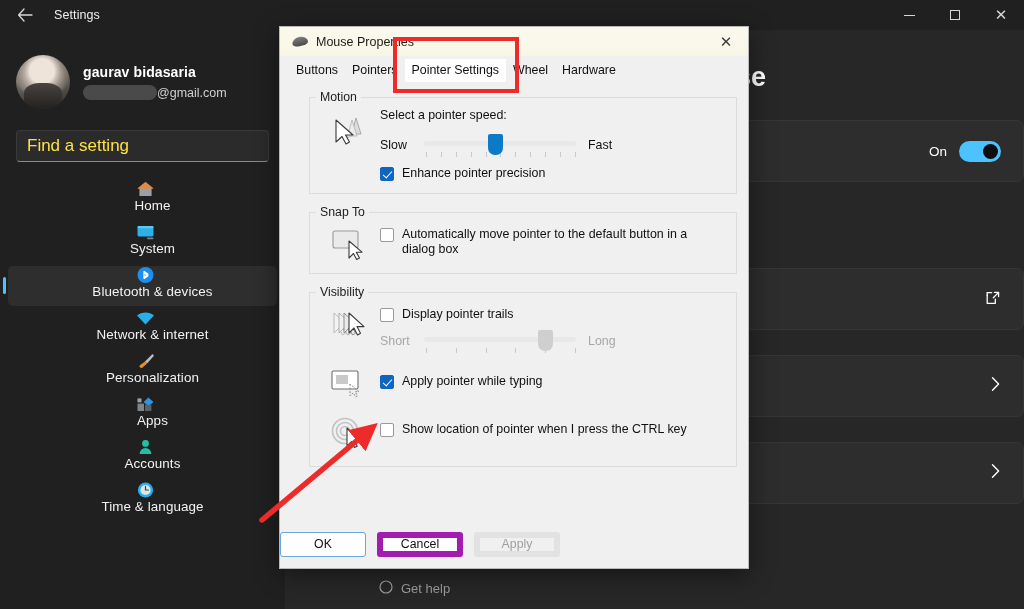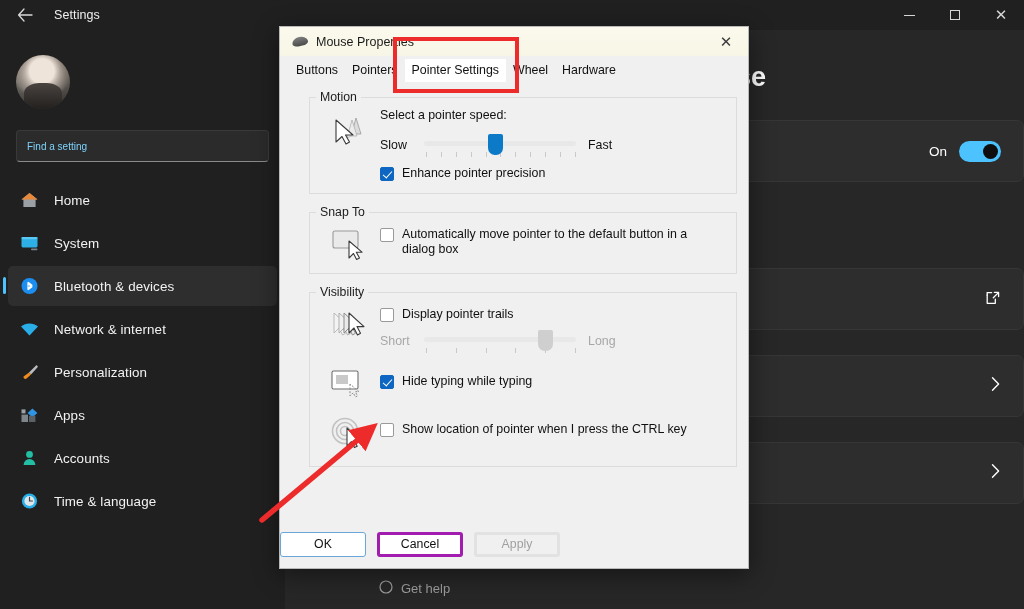--- a/index.html
+++ b/index.html
@@ -59,25 +59,25 @@
   .mail-redacted {
     display: inline-block; width: 74px; height: 15px; border-radius: 8px;
     background: #4a4a4a;
   }
   .search-wrap { padding: 14px 16px 0 16px; }
   .search-box {
     height: 32px; background: #2b2b2b; border: 1px solid #3a3a3a;
     border-bottom: 1px solid #8a8a8a; border-radius: 4px;
     display: flex; align-items: center; padding: 0 10px;
   }
-  .search-placeholder { color: #7dd3fc; font-size: 10px; }
+  .search-placeholder { color: #fde047; font-size: 17px; }
   .navlist { margin-top: 18px; }
   .navitem {
     height: 40px; margin: 3px 8px 3px 8px; border-radius: 5px;
-    display: flex; align-items: center; padding-left: 12px; position: relative;
+    display: flex; align-items: center; padding-left: 12px; position: relative; flex-direction: column;
   }
   .navitem.active { background: #2e2e2e; }
   .navitem.active::before {
     content: ""; position: absolute; left: -5px; top: 11px;
     width: 3px; height: 17px; border-radius: 2px; background: #4cc2ff;
   }
   .navicon { width: 26px; display: flex; align-items: center; justify-content: flex-start; }
   .navlabel { color: #f2f2f2; font-size: 13.4px; margin-left: 8px; letter-spacing: .1px; }
 
   
@@ -204,21 +204,21 @@
   }
   .cblabel { font-size: 12.4px; color: #101010; margin-left: 8px; line-height: 15px; }
 
   .dlg-footer {
     position: absolute; left: 0; right: 0; bottom: 0; height: 48px;
     background: #f0f0f0; display: flex; align-items: center; 
     padding-right: 14px; gap: 11px;
   }
   .btn {
     width: 86px; height: 25px; font-size: 12.3px; color: #111111;
-    background: #ffffff; border: 3px solid #a21caf; border-radius: 3px;
+    background: #ffffff; border: 6px solid #a21caf; border-radius: 3px;
     display: flex; align-items: center; justify-content: center;
   }
   .btn.default { border: 1px solid #6aa7d8; }
   .btn.disabled { color: #a0a0a0; background: #f0f0f0; border-color: #e2e2e2; }
 
   
   .cur { display: block; }
   .annot-arrow { position: absolute; left: 250px; top: 415px; pointer-events: none; z-index: 30; }
 </style>
 </head>
@@ -242,20 +242,27 @@
         </div>
       <div class="wc wc-close">
           <span class="glyph-close">✕</span>
         </div>
     </div>
   </div>
 
   <div class="sidebar">
     <div class="profile">
       <div class="avatar"></div>
+      <div class="profile-text">
+        <div class="profile-name">gaurav bidasaria</div>
+        <div class="profile-mail">
+          <span class="mail-redacted"></span>
+          <span>@gmail.com</span>
+        </div>
+      </div>
     </div>
 
     <div class="search-wrap">
       <div class="search-box">
         <span class="search-placeholder">Find a setting</span>
       </div>
     </div>
 
     <div class="navlist">
 
@@ -515,21 +522,21 @@
             <div class="grp-pic">
               <svg width="40" height="32" viewBox="0 0 40 32" class="cur">
                 <rect x="4" y="3" width="26" height="18" rx="1.5" fill="#ffffff" stroke="#6f6f6f" stroke-width="1.1"></rect>
                 <rect x="8" y="7" width="12" height="9" fill="#c9c9c9"></rect>
                 <path d="M22 16 L22 28 L25.2 24.7 L27.4 29 L29.5 27.9 L27.2 23.7 L31 23.7 Z" fill="none" stroke="#8a8a8a" stroke-width="1" stroke-dasharray="2 1.6" stroke-linejoin="round"></path>
               </svg>
             </div>
             <div class="grp-fields">
               <div class="cbrow" style="margin-top:10px">
                 <span class="cb checked"></span>
-                <span class="cblabel">Hide typing while typing</span>
+                <span class="cblabel">Apply pointer while typing</span>
               </div>
             </div>
           </div>
 
           <div class="row" style="align-items:flex-start; margin-top:12px">
             <div class="grp-pic">
               <svg width="40" height="34" viewBox="0 0 40 34" class="cur">
                 <circle cx="17" cy="15" r="12.5" fill="none" stroke="#c2c2c2" stroke-width="1.6"></circle>
                 <circle cx="17" cy="15" r="8.5" fill="none" stroke="#c2c2c2" stroke-width="1.6"></circle>
                 <circle cx="17" cy="15" r="4.5" fill="none" stroke="#c2c2c2" stroke-width="1.6"></circle>

